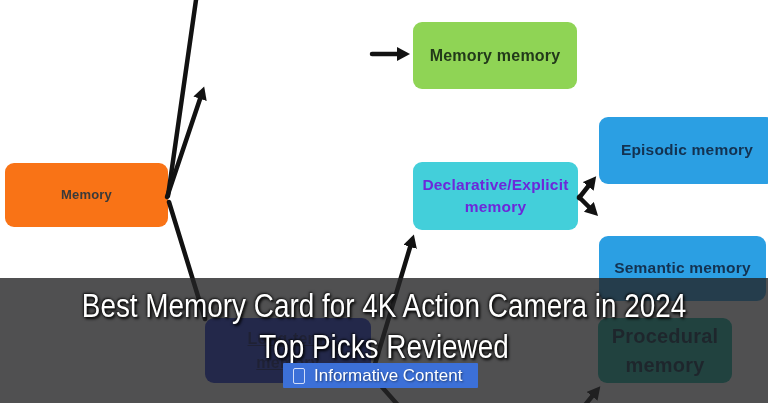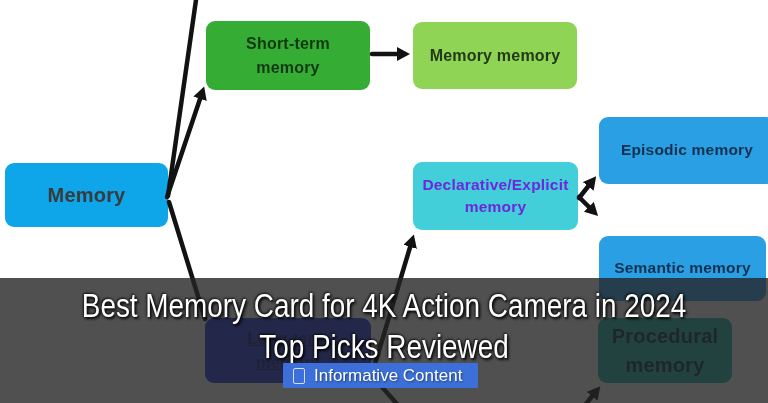--- a/index.html
+++ b/index.html
@@ -6,21 +6,21 @@
   .canvas{
     position:relative;width:768px;height:403px;overflow:hidden;
     background:#ffffff;font-family:"Liberation Sans",sans-serif;
   }
   
   .node{
     position:absolute;border-radius:9px;display:flex;align-items:center;
     justify-content:center;text-align:center;font-weight:bold;
     letter-spacing:.2px;line-height:1.45;z-index:1;
   }
-  #node-memory      {left:5px;  top:163px;width:163px;height:64px;background:#0ea5e9;color:#3a3a3a;font-size:20px;}
+  #node-memory      {left:5px;  top:163px;width:163px;height:64px;background:#f97316;color:#3a3a3a;font-size:13px;}
   #node-short-term  {left:206px;top:21px; width:164px;height:69px;background:#35ad35;color:#123812;font-size:16px;padding:0 32px;box-sizing:content-box;width:100px;}
   #node-working     {left:413px;top:22px; width:164px;height:67px;background:#8fd455;color:#22391a;font-size:16px;}
   #node-declarative {left:413px;top:162px;width:165px;height:68px;background:#43cfda;color:#6d28d9;font-size:15.5px;}
   #node-episodic    {left:599px;top:117px;width:176px;height:67px;background:#2b9fe3;color:#133251;font-size:15.5px;}
   #node-semantic    {left:599px;top:216px;width:167px;height:65px;background:#2b9fe3;color:#133251;font-size:15.5px;margin-top:20px;}
   #node-long-term   {left:205px;top:318px;width:166px;height:65px;background:#2238dd;color:#0a1670;font-size:16px;padding:0 34px;box-sizing:border-box;text-decoration:underline;}
   #node-procedural  {left:598px;top:318px;width:134px;height:65px;background:#14b8a6;color:#083049;font-size:20px;}
   #node-declarative .lbl{max-width:150px;}
   
   .connectors{position:absolute;left:0;top:0;z-index:2;pointer-events:none;}
@@ -49,23 +49,20 @@
     border:1.5px solid rgba(235,240,255,.85);border-radius:2px;
   }
 </style>
 </head>
 <body>
 
 <div class="canvas">
 
   <div class="node" id="node-memory">
     <span class="lbl">Memory</span>
-  </div>
-  <div class="node" id="node-short-term">
-    <span class="lbl">Short-term memory</span>
   </div>
   <div class="node" id="node-working">
     <span class="lbl">Memory memory</span>
   </div>
   <div class="node" id="node-declarative">
     <span class="lbl">Declarative/Explicit memory</span>
   </div>
   <div class="node" id="node-episodic">
     <span class="lbl">Episodic memory</span>
   </div>

